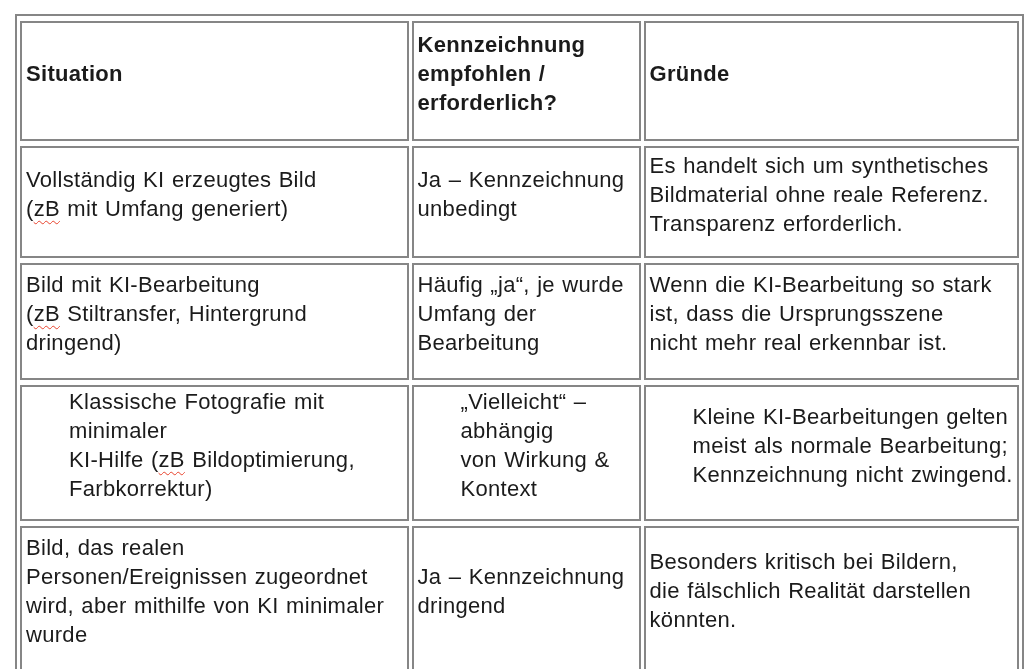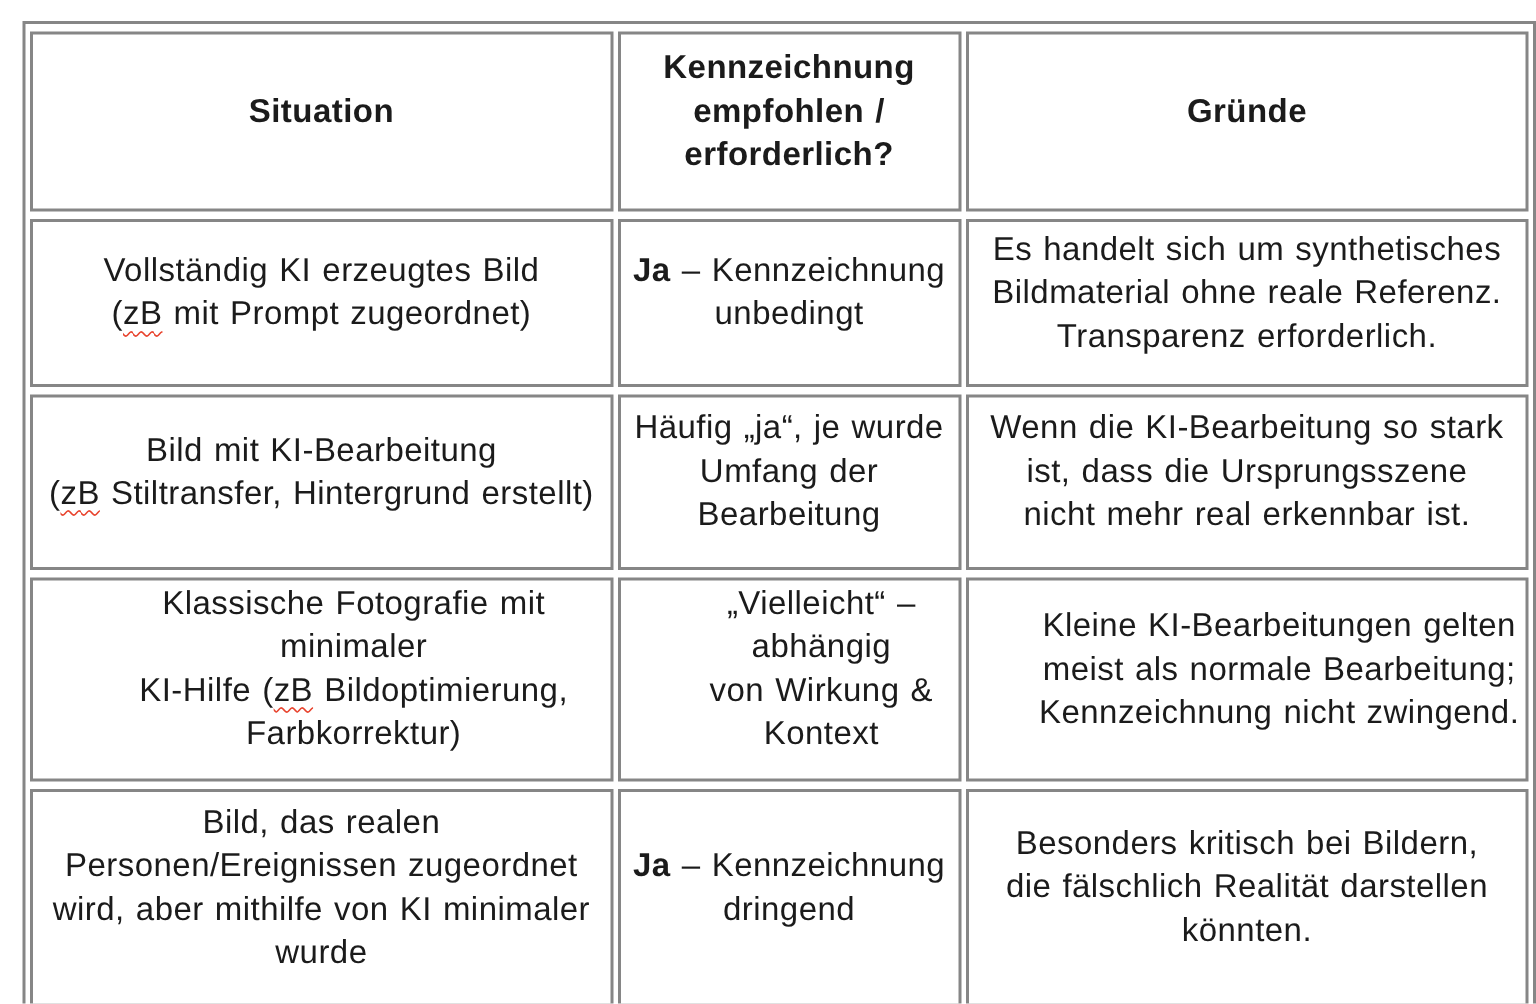--- a/index.html
+++ b/index.html
@@ -12,40 +12,40 @@
   table.doc{
     position:absolute;left:15px;top:14px;
     border-collapse:separate;border-spacing:3px 5px;
     border:2px solid #868686;
     table-layout:fixed;
   }
   td,th{
     border:2px solid #868686;
     box-sizing:border-box;
     vertical-align:middle;
-    text-align:center;
+    text-align:left;
     padding:0 4px;
     background:#ffffff;
     font-size:22px;line-height:29px;
     letter-spacing:0.3px;word-spacing:1px;
     overflow:hidden;
   }
   th{font-weight:bold;}
   .c1{width:423px;}
   .c2{width:240px;}
   .c3{width:412px;}
   tr.r0 td, tr.r0 th{height:120px;}
   tr.r1 td{height:112px;}
   tr.r2 td{height:117px;}
   tr.r3 td{height:122px;padding-left:47px;}
   tr.r4 td{height:145px;}
   tr.r5 td{height:60px;}
   
   .p{margin:0 0 16px 0;white-space:pre-line;}
-  .p b{font-weight:bold;}
+  .p b{font-weight:normal;}
   .sq{
     text-decoration-line:underline;
     text-decoration-style:wavy;
     text-decoration-color:#e8432d;
     text-decoration-thickness:1px;
     text-underline-offset:4px;
   }
 </style>
 </head>
 <body>
@@ -63,37 +63,37 @@
 erforderlich?</div>
         </th>
         <th class="c3">
           <div class="p">Gründe</div>
         </th>
       </tr>
 
       <tr class="r1">
         <td class="c1">
           <div class="p"><span>Vollständig KI erzeugtes Bild
-(</span><span class="sq">zB</span><span> mit Prompt zugeordnet)</span></div>
+(</span><span class="sq">zB</span><span> mit Umfang generiert)</span></div>
         </td>
         <td class="c2">
           <div class="p"><b>Ja</b><span> – Kennzeichnung
 unbedingt</span></div>
         </td>
         <td class="c3">
           <div class="p">Es handelt sich um synthetisches
 Bildmaterial ohne reale Referenz.
 Transparenz erforderlich.</div>
         </td>
       </tr>
 
       <tr class="r2">
         <td class="c1">
           <div class="p"><span>Bild mit KI-Bearbeitung
-(</span><span class="sq">zB</span><span> Stiltransfer, Hintergrund erstellt)</span></div>
+(</span><span class="sq">zB</span><span> Stiltransfer, Hintergrund dringend)</span></div>
         </td>
         <td class="c2">
           <div class="p"><b></b><span>Häufig „ja“, je wurde
 Umfang der
 Bearbeitung</span></div>
         </td>
         <td class="c3">
           <div class="p">Wenn die KI-Bearbeitung so stark
 ist, dass die Ursprungsszene
 nicht mehr real erkennbar ist.</div>

